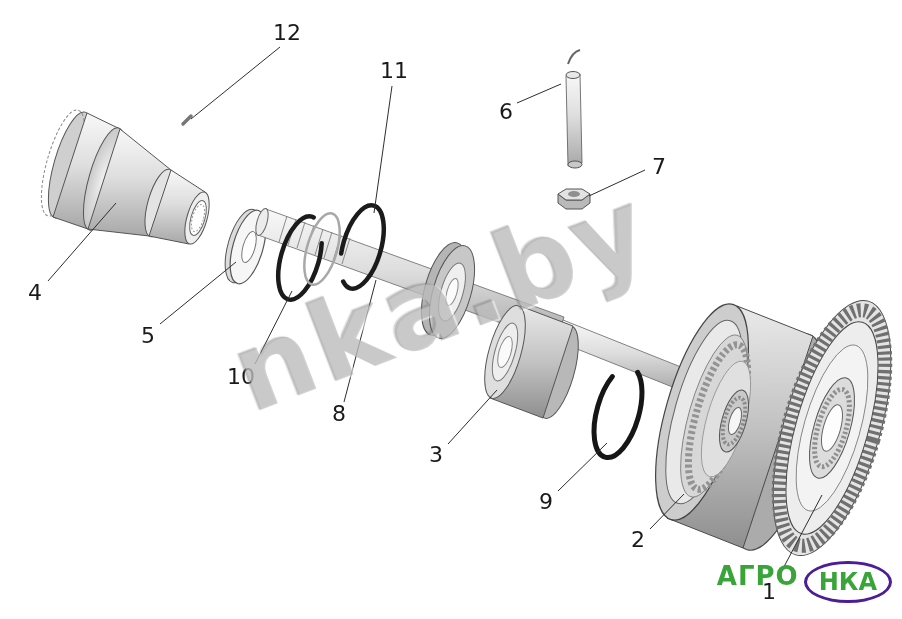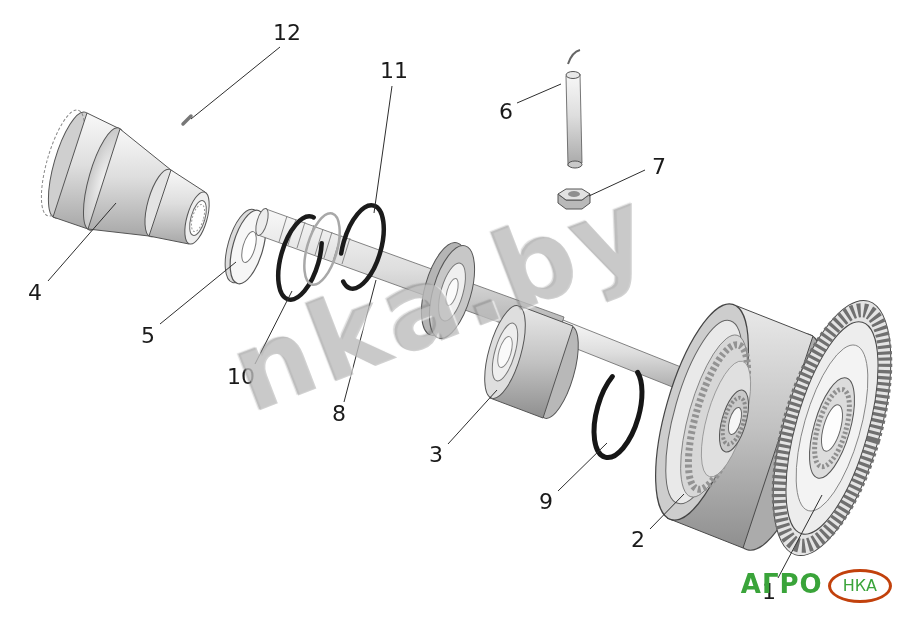--- a/index.html
+++ b/index.html
@@ -19,21 +19,21 @@
     transform:rotate(-21deg);
     pointer-events:none;user-select:none;
     text-shadow:2px 2px 1px rgba(255,255,255,0.55), -1px -1px 1px rgba(110,110,110,0.25);
   }
   .logo{
     position:absolute;right:10px;bottom:16px;display:flex;align-items:flex-start;gap:5px;
     color:#3aa43a;
   }
   .logo-prefix{font-size:26px;font-weight:800;letter-spacing:1px;}
   .logo-oval{
-    font-size:16px;font-weight:400;border:3px solid #c2410c;border-radius:50%;
+    font-size:24px;font-weight:700;border:3px solid #4c1d95;border-radius:50%;
     padding:6px 12px;line-height:1;
   }
 </style>
 </head>
 <body>
 
 <div class="stage">
 
   <svg width="902" height="619" viewBox="0 0 902 619">
     <defs>

